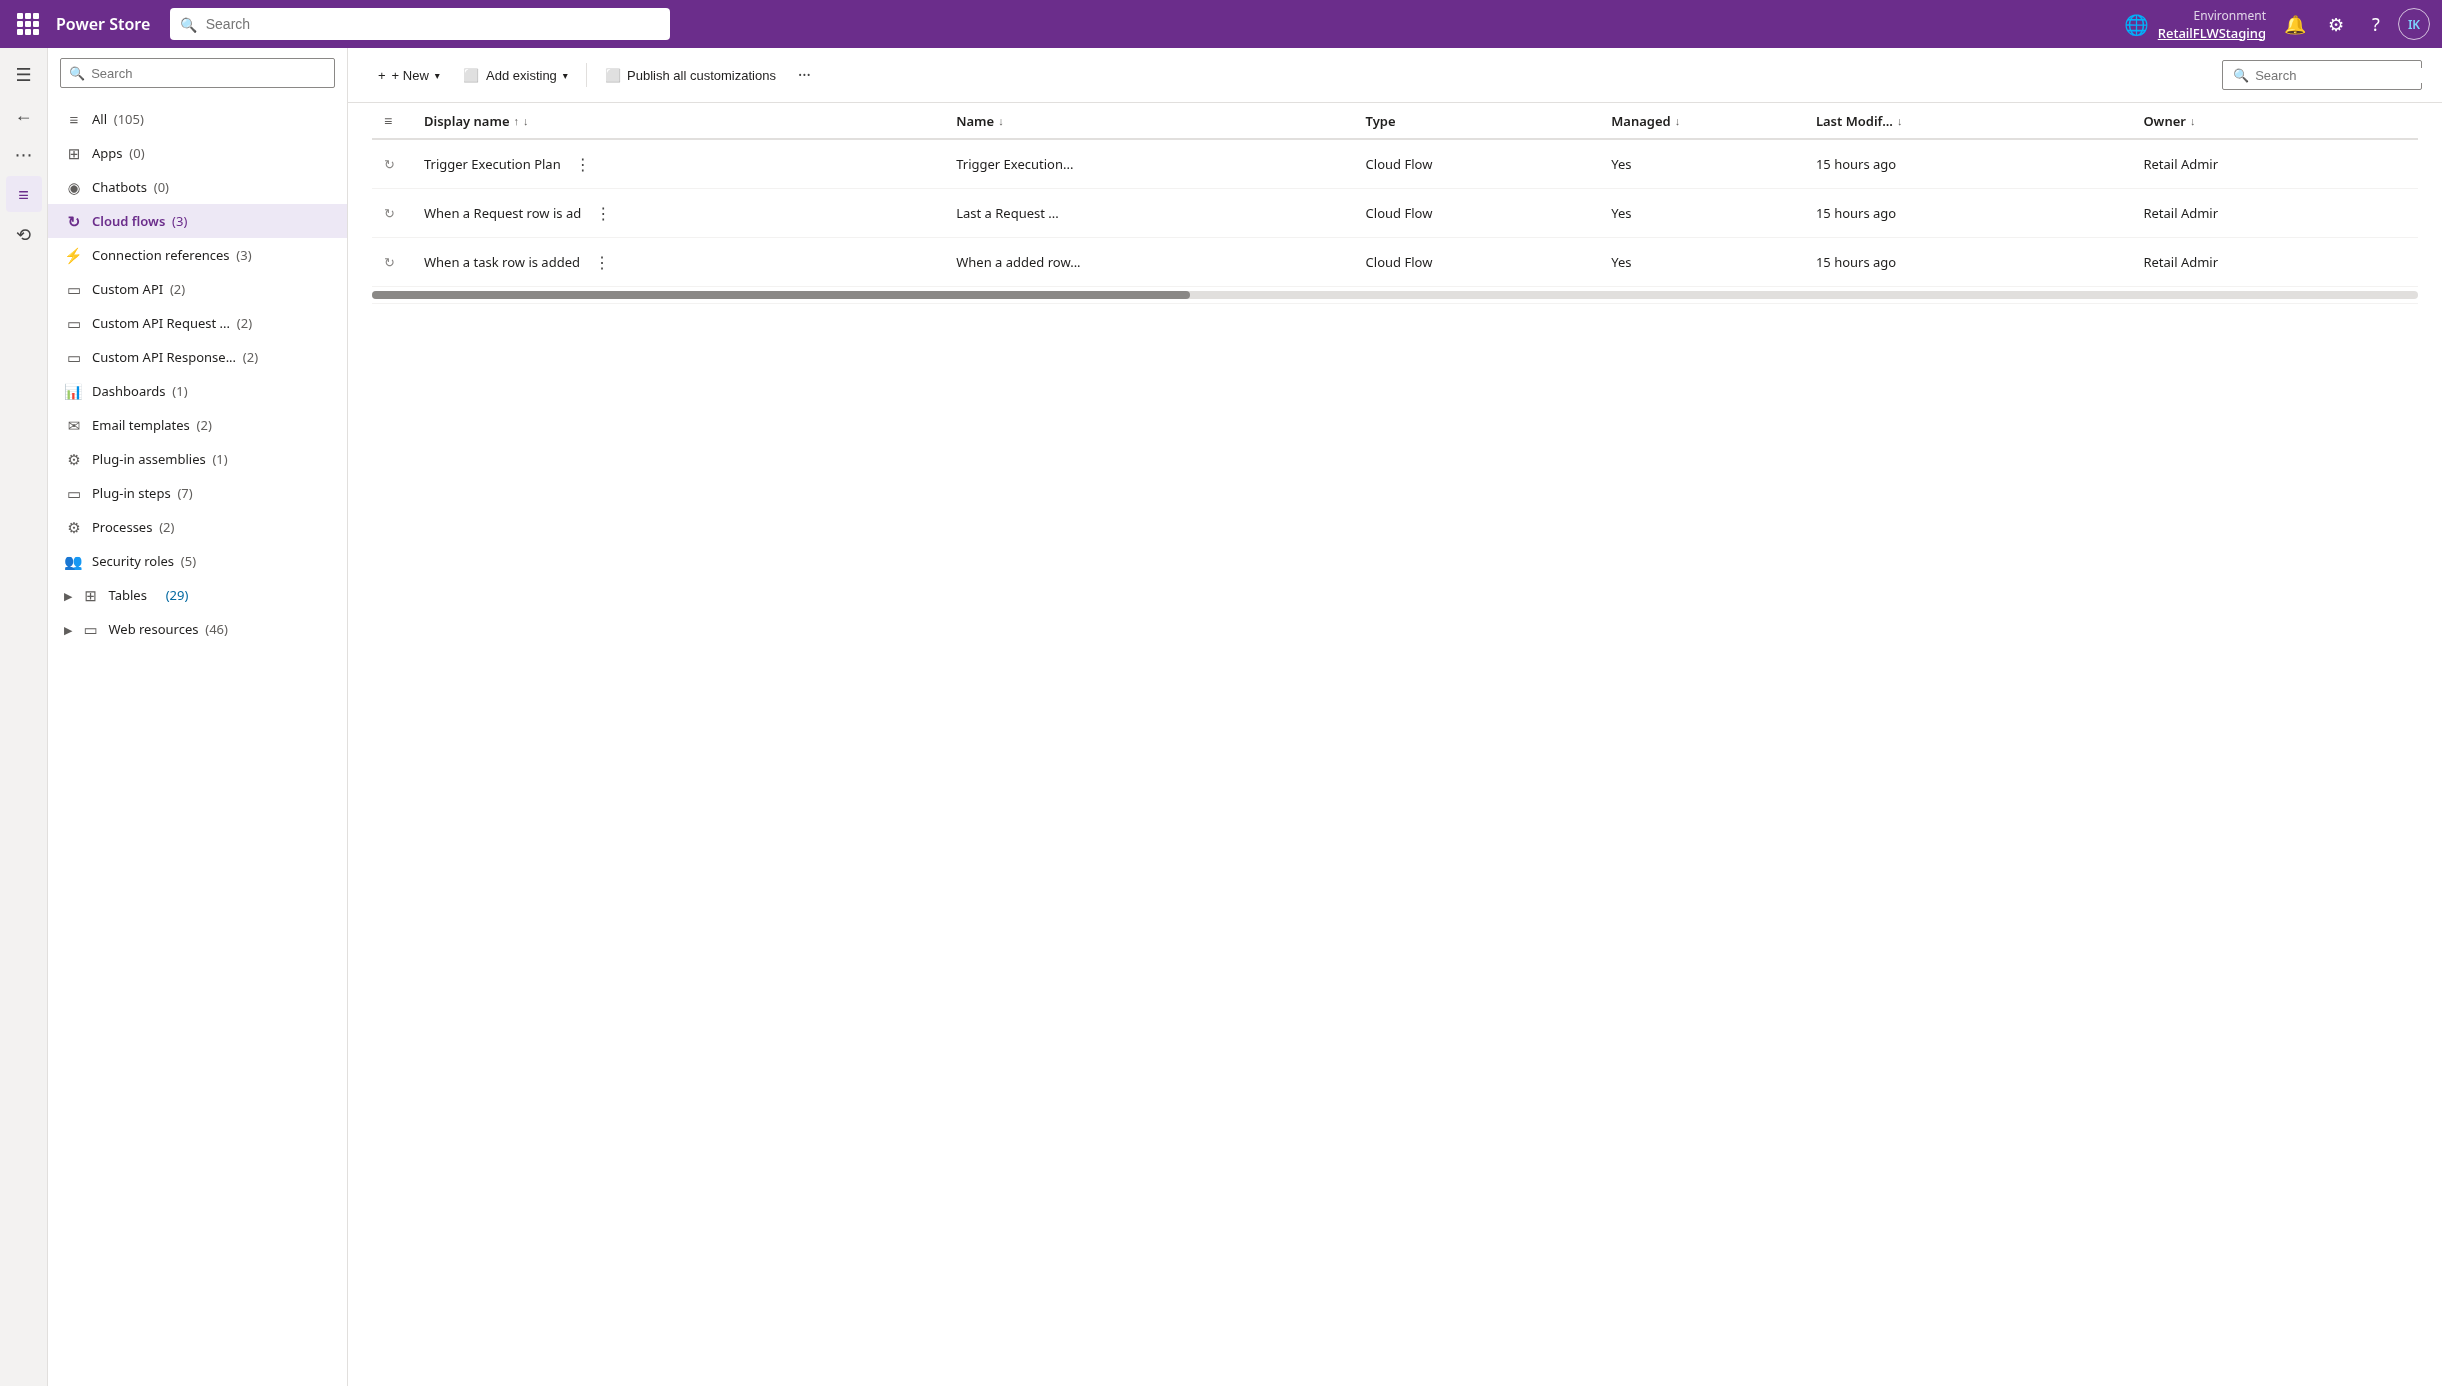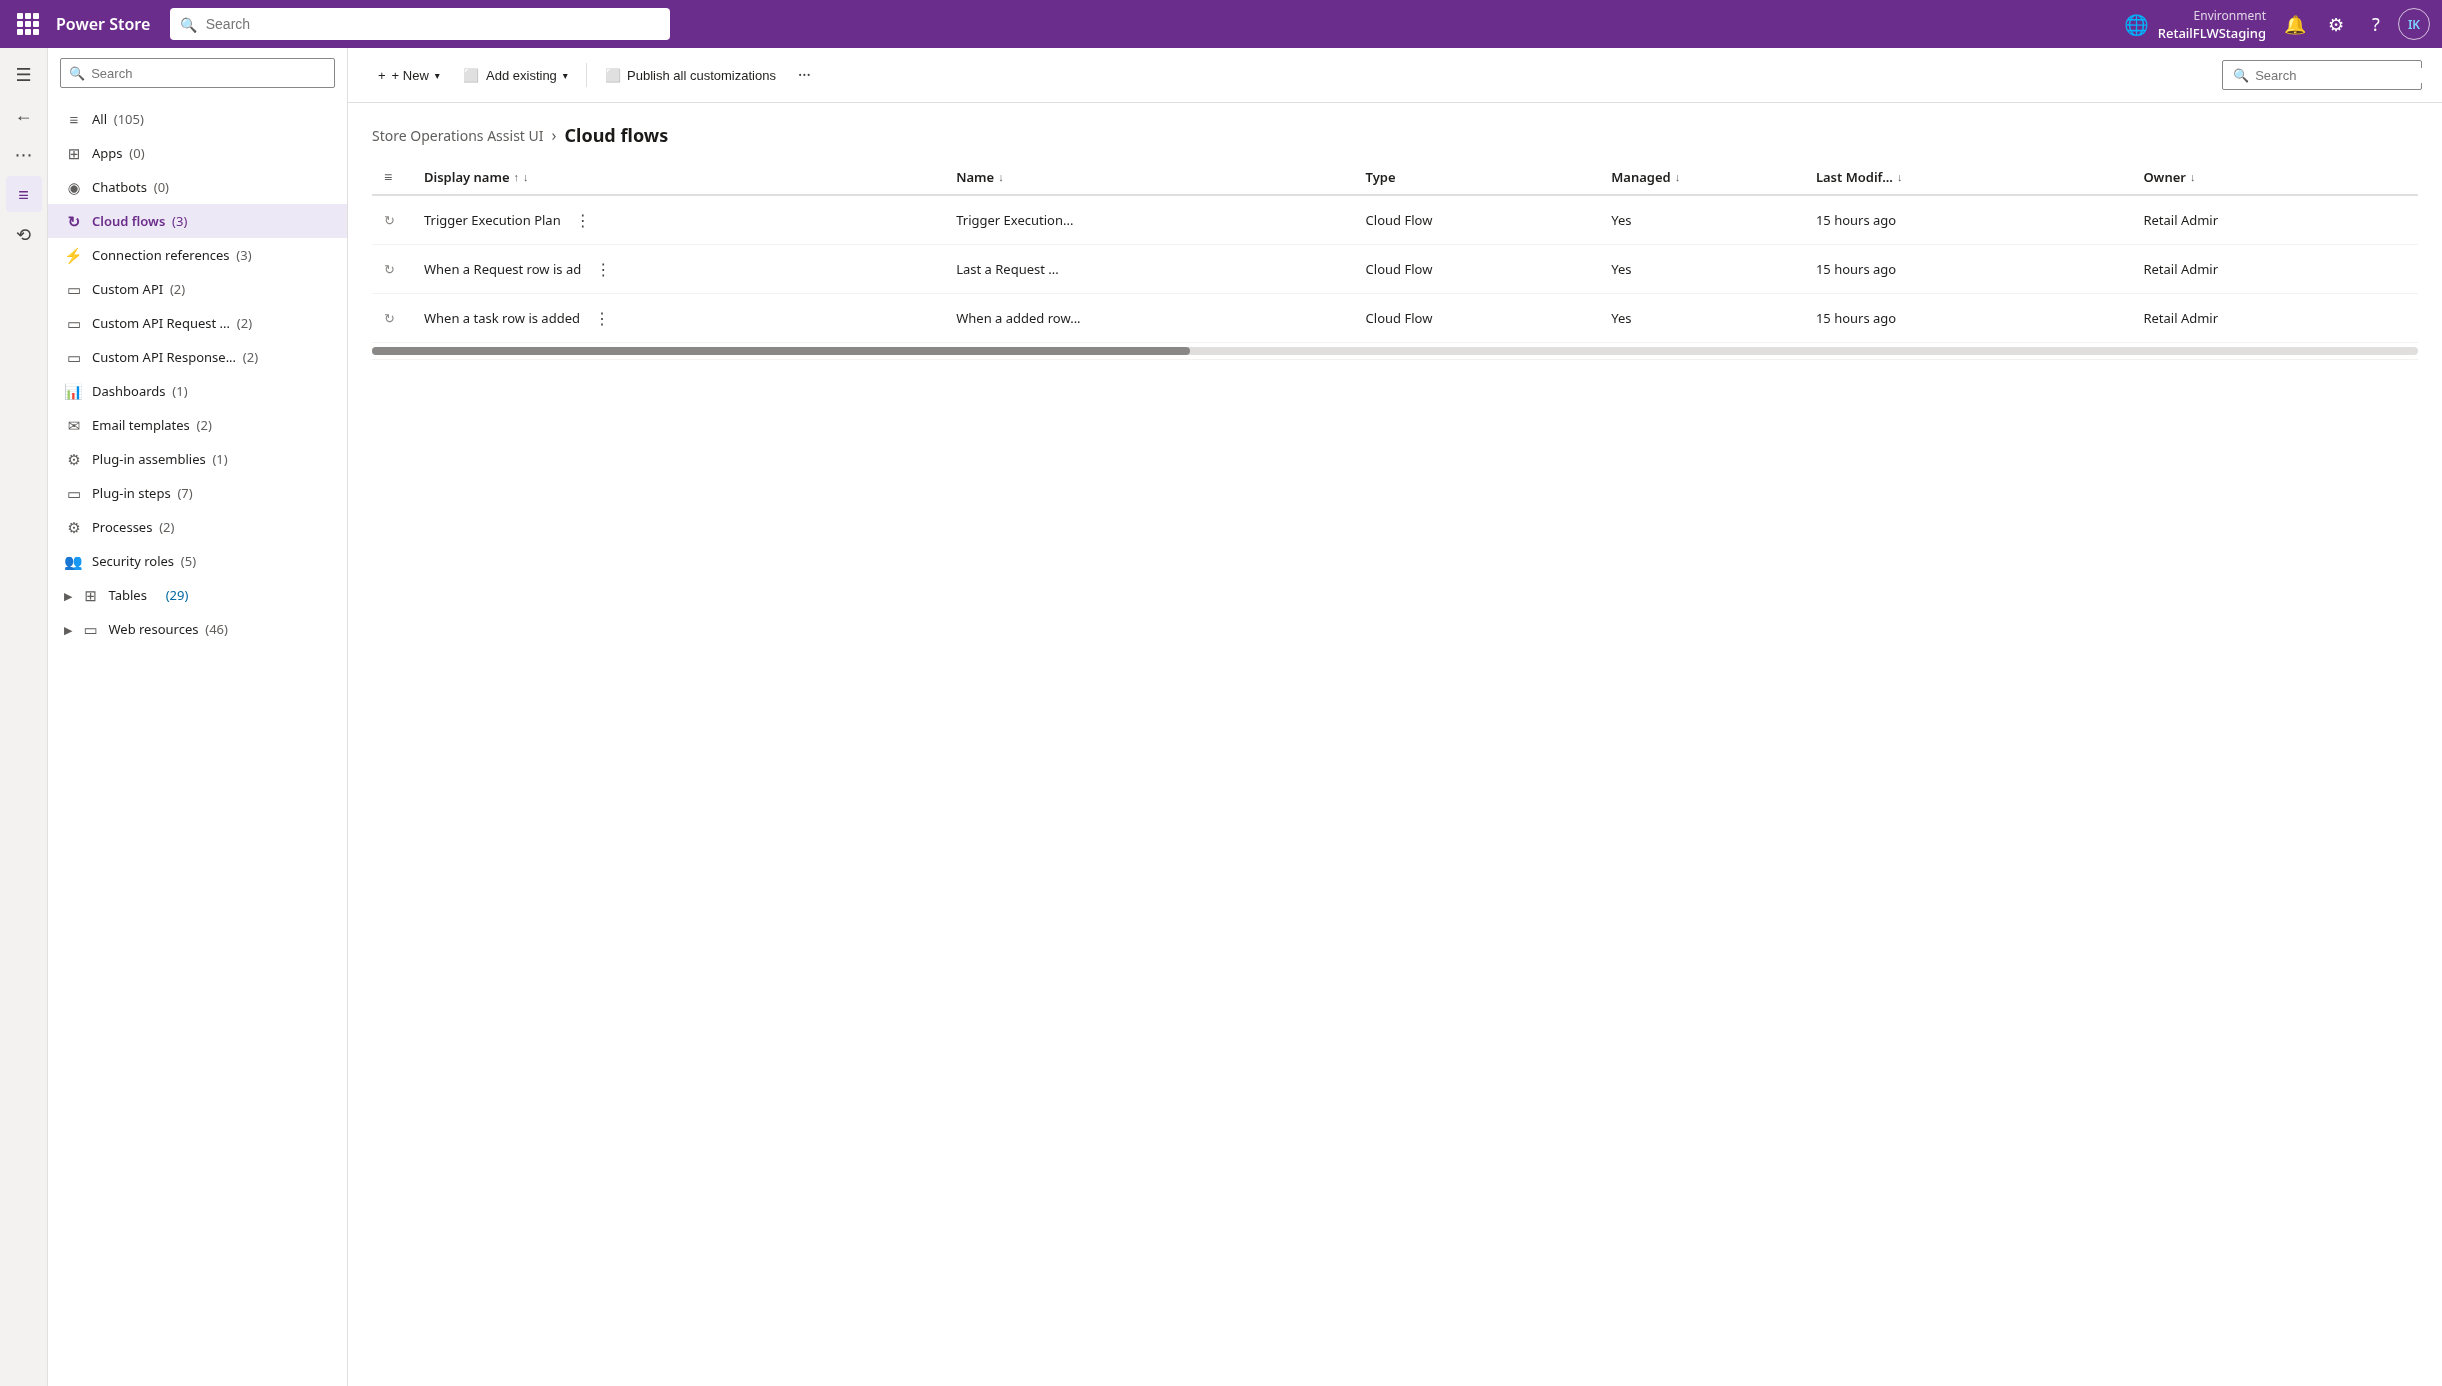--- a/index.html
+++ b/index.html
@@ -40,21 +40,21 @@
       border: none; outline: none; font-size: 14px; flex: 1; color: #333;
     }
     .search-icon-sm { color: #666; font-size: 14px; }
     .topbar-spacer { flex: 1; }
     .topbar-right { display: flex; align-items: center; gap: 4px; }
     .topbar-env {
       display: flex; align-items: center; gap: 8px; margin-right: 8px; cursor: pointer;
     }
     .topbar-env-text { display: flex; flex-direction: column; align-items: flex-end; }
     .env-label { font-size: 12px; color: rgba(255,255,255,0.8); }
-    .env-name { font-size: 13px; color: white; font-weight: 500; }
+    .env-name { font-size: 13px; color: white; font-weight: 500; text-decoration: underline; }
     .topbar-icon-btn {
       width: 36px; height: 36px; display: flex; align-items: center; justify-content: center;
       border-radius: 4px; cursor: pointer; color: white; font-size: 18px;
     }
     .avatar-circle {
       width: 32px; height: 32px; border-radius: 50%;
       border: 1.5px solid rgba(255,255,255,0.7);
       display: flex; align-items: center; justify-content: center;
       font-size: 12px; font-weight: 600; color: #7dd3fc; cursor: pointer;
     }
@@ -319,25 +319,20 @@
         <span style="font-size:13px;">⬜</span>
         <span>Publish all customizations</span>
       </button>
       <div class="toolbar-more">···</div>
       <div class="toolbar-search-wrap">
         <span style="color:#605e5c;font-size:13px;">🔍</span>
         <input type="text" placeholder="Search" style="">
       </div>
     </div>
 
-    <div class="breadcrumb">
-      <span class="breadcrumb-link">Store Operations Assist UI</span>
-      <span class="breadcrumb-sep">›</span>
-      <span class="breadcrumb-current">Cloud flows</span>
-    </div>
 
     <div class="table-wrap">
       <table>
         <thead>
           <tr>
             <th class="col-check">
               <div class="th-inner">
                 <span style="font-size:14px;color:#605e5c;">≡</span>
               </div>
             </th>

